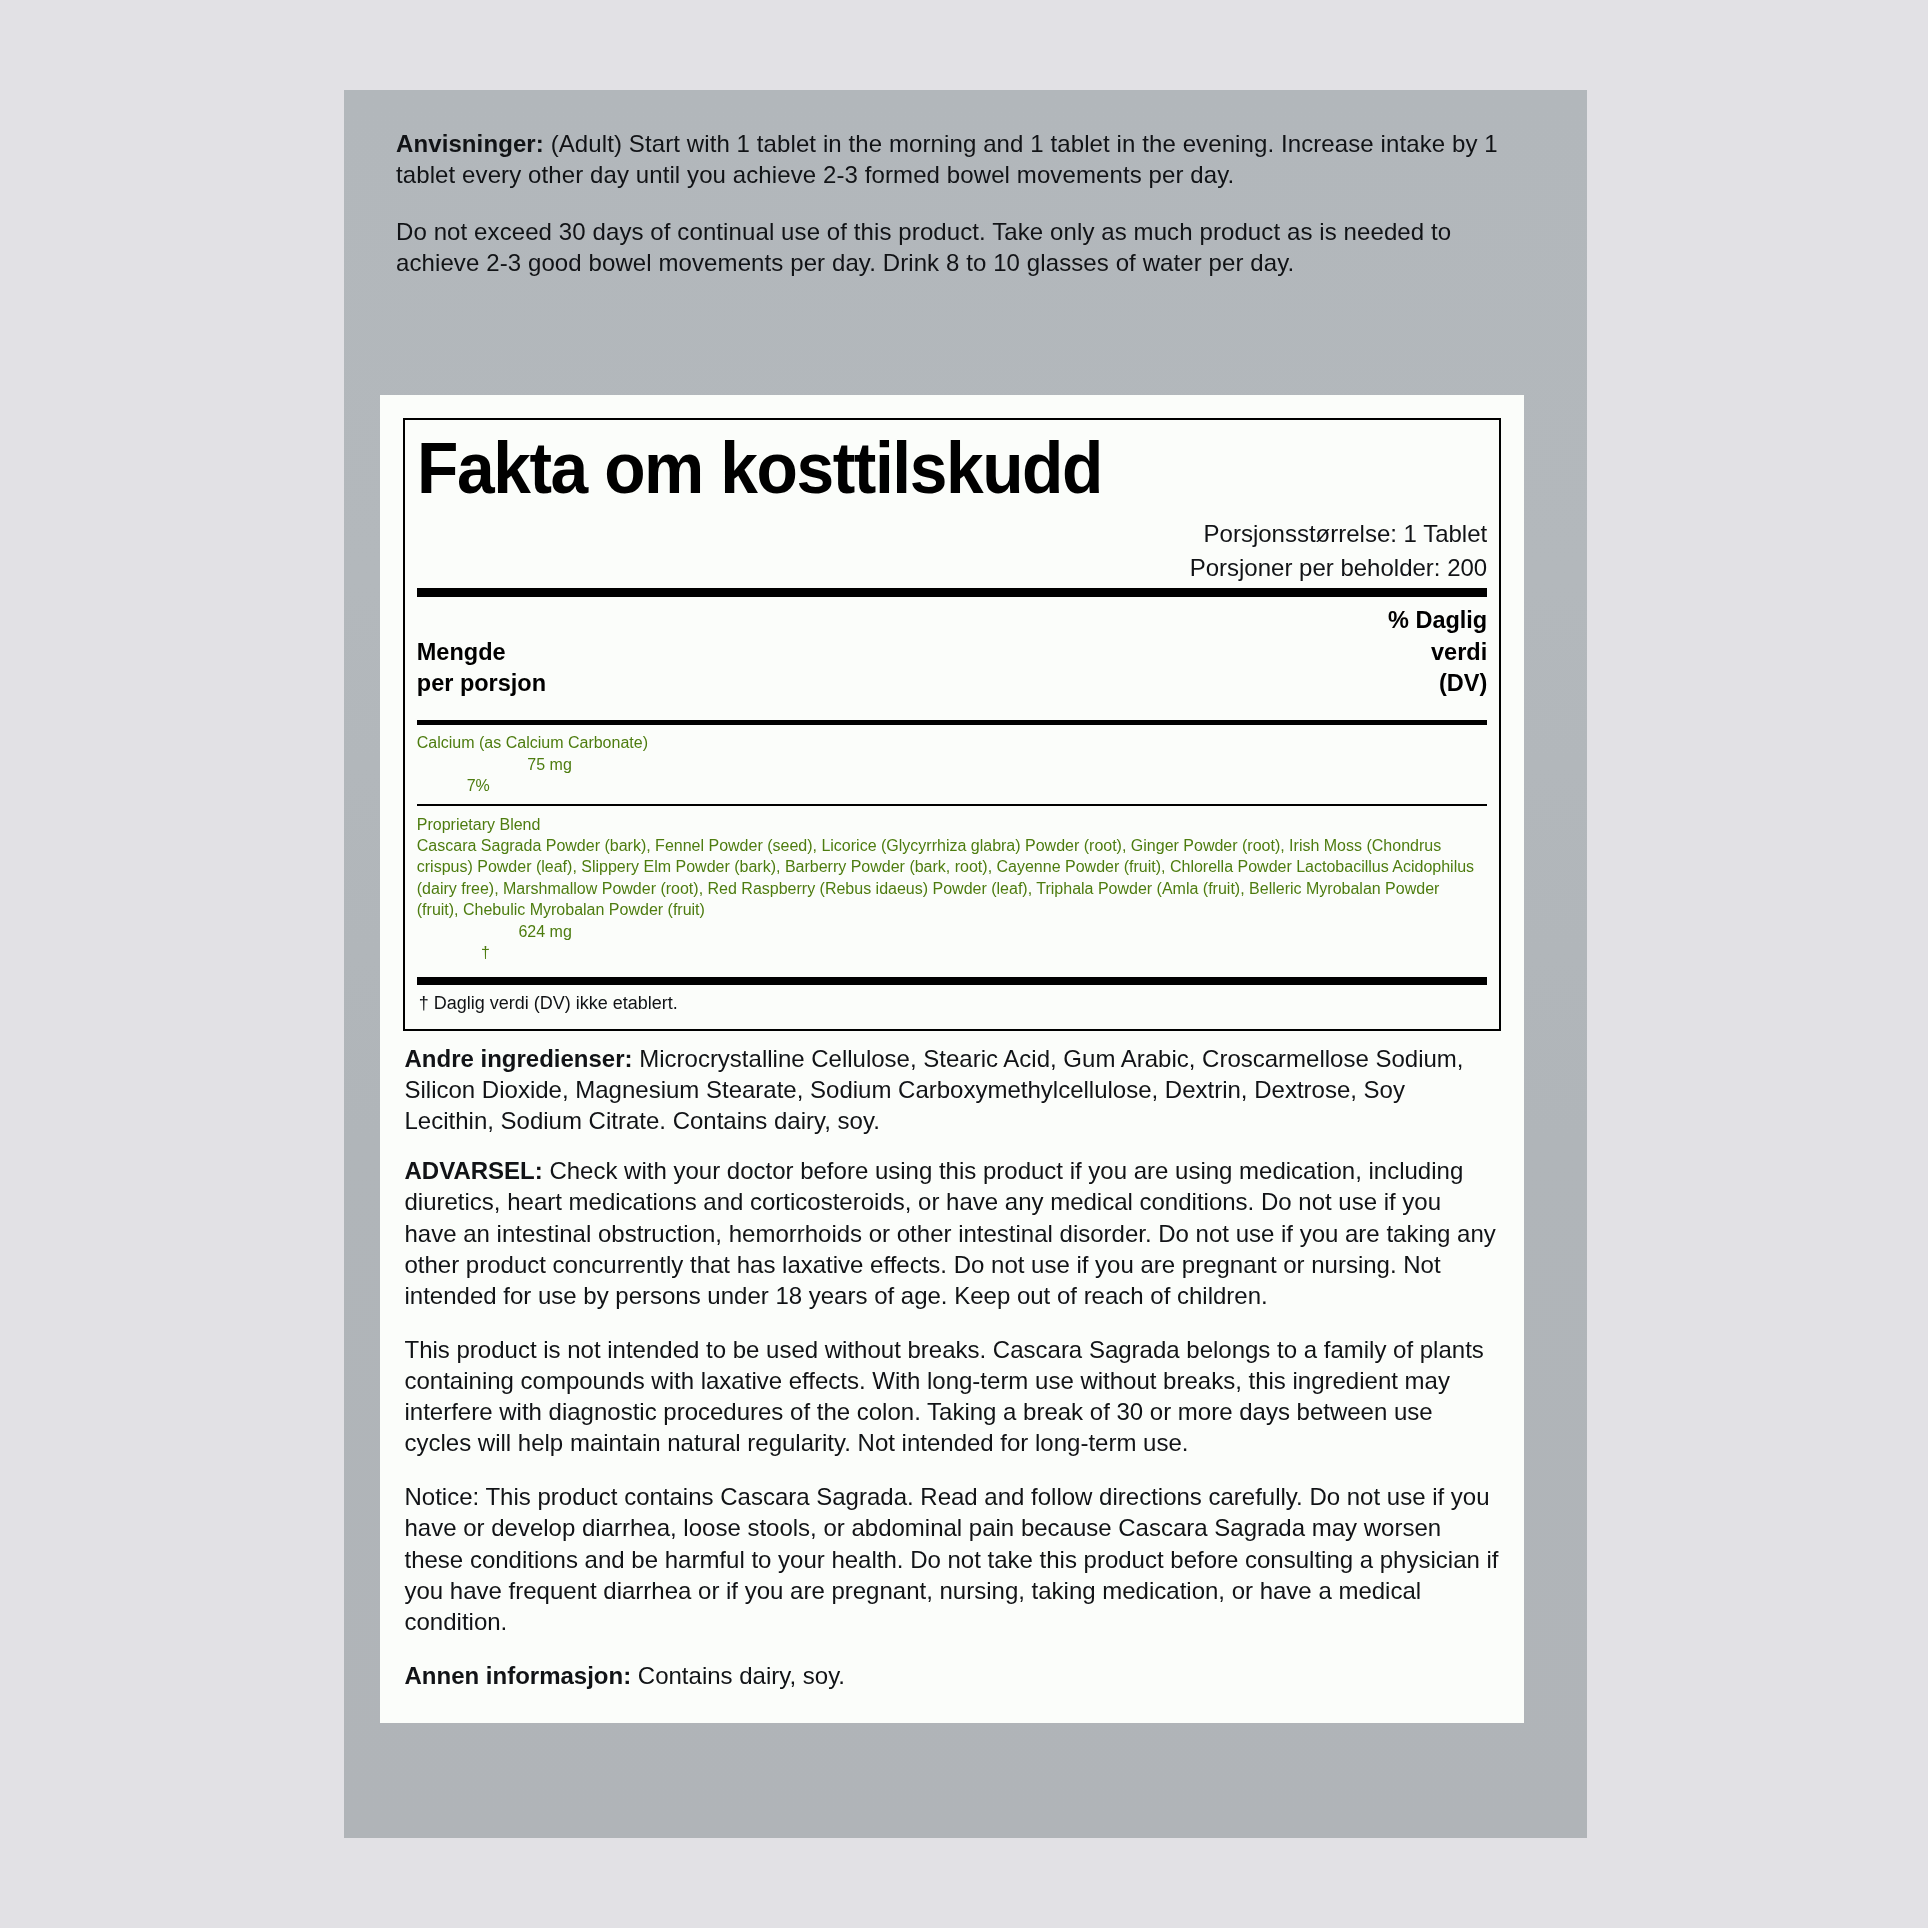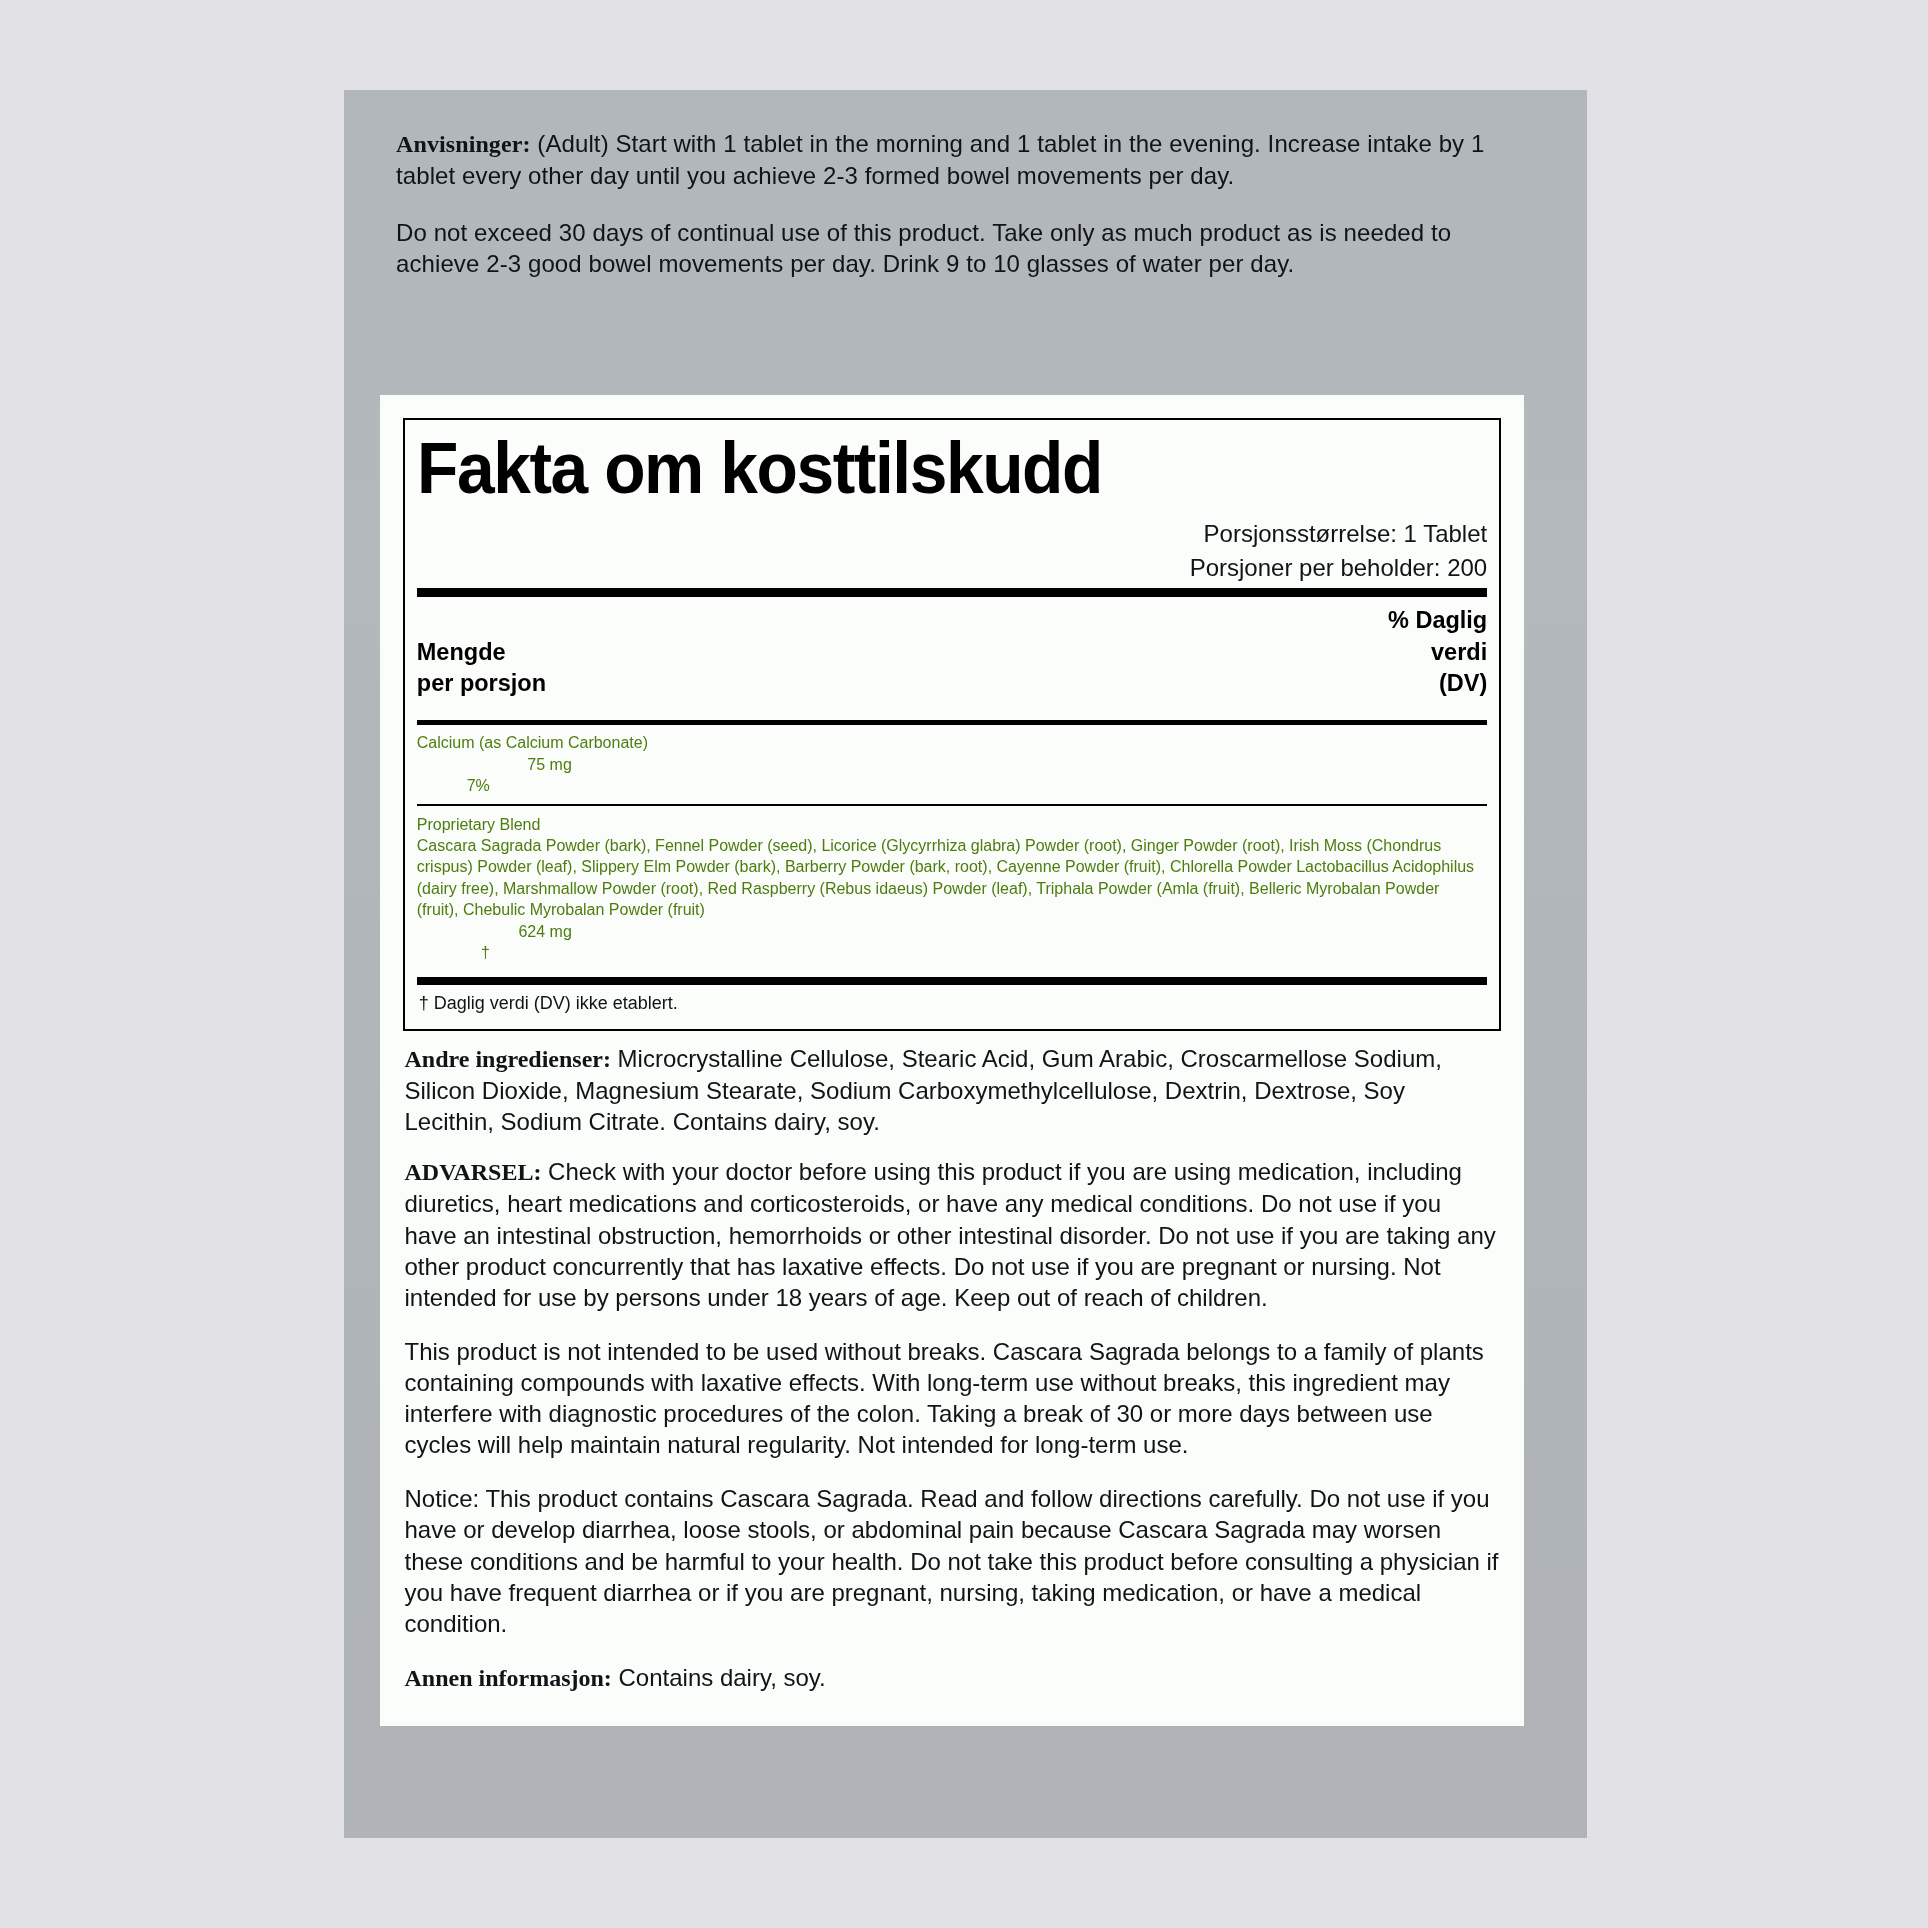--- a/index.html
+++ b/index.html
@@ -33,21 +33,21 @@
     top: 38px;
     width: 1125px;
     color: #111316;
     font-size: 24px;
     line-height: 1.30;
     font-stretch: condensed;
     letter-spacing: 0.1px;
   }
   #directions p { margin: 0 0 25.4px 0; }
   #directions p:last-child { margin-bottom: 0; }
-  .lead { font-weight: bold; font-family: Liberation Serif, serif; }
+  .lead { font-weight: bold; }
 
   
   #white-card {
     position: absolute;
     left: 36px;
     top: 305px;
     width: 1144px;
     background: #fbfdfa;
     box-sizing: border-box;
     padding: 0;
@@ -147,21 +147,21 @@
   #after-box p.tight { margin-bottom: 19px; }
   #after-box p:last-child { margin-bottom: 0; }
 </style>
 </head>
 <body>
 
 <div id="label-panel">
 
   <div id="directions">
     <p><span class="lead">Anvisninger:</span><span> (Adult) Start with 1 tablet in the morning and 1 tablet in the evening. Increase intake by 1 tablet every other day until you achieve 2-3 formed bowel movements per day.</span></p>
-    <p>Do not exceed 30 days of continual use of this product. Take only as much product as is needed to achieve 2-3 good bowel movements per day. Drink 9 to 10 glasses of water per day.</p>
+    <p>Do not exceed 30 days of continual use of this product. Take only as much product as is needed to achieve 2-3 good bowel movements per day. Drink 8 to 10 glasses of water per day.</p>
   </div>
 
   <div id="white-card">
 
     <div id="facts-box">
 
       <div id="facts-title">Fakta om kosttilskudd</div>
 
       <div id="serving-block">
         <div class="serving-line">Porsjonsstørrelse: 1 Tablet</div>

